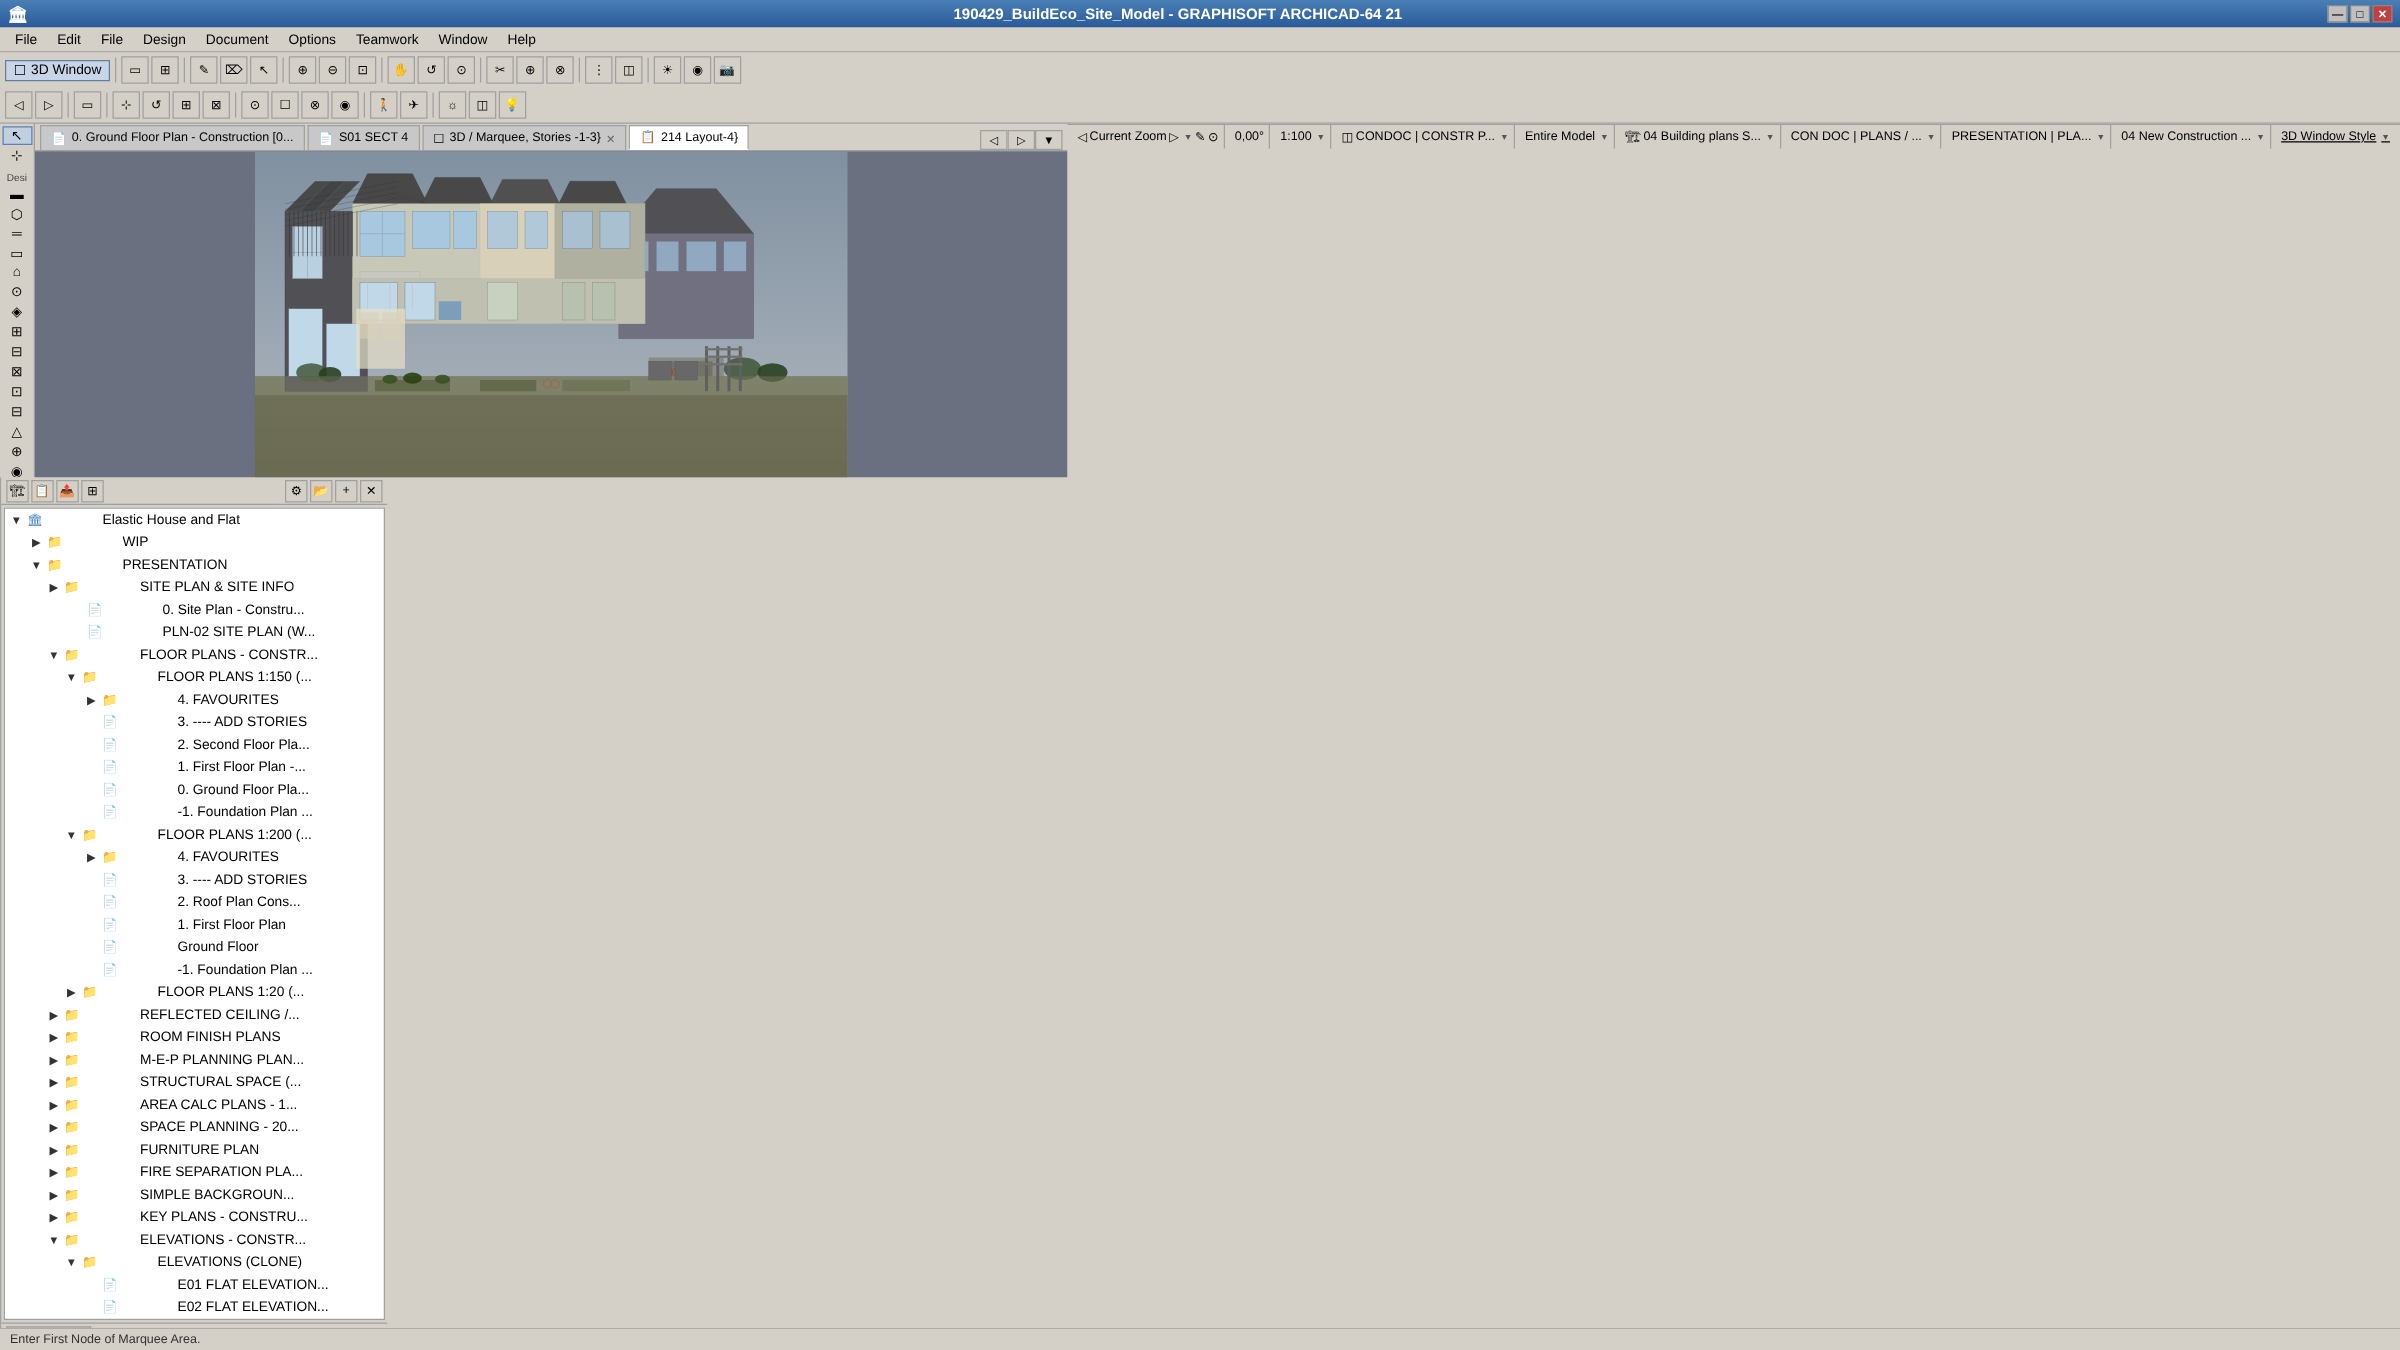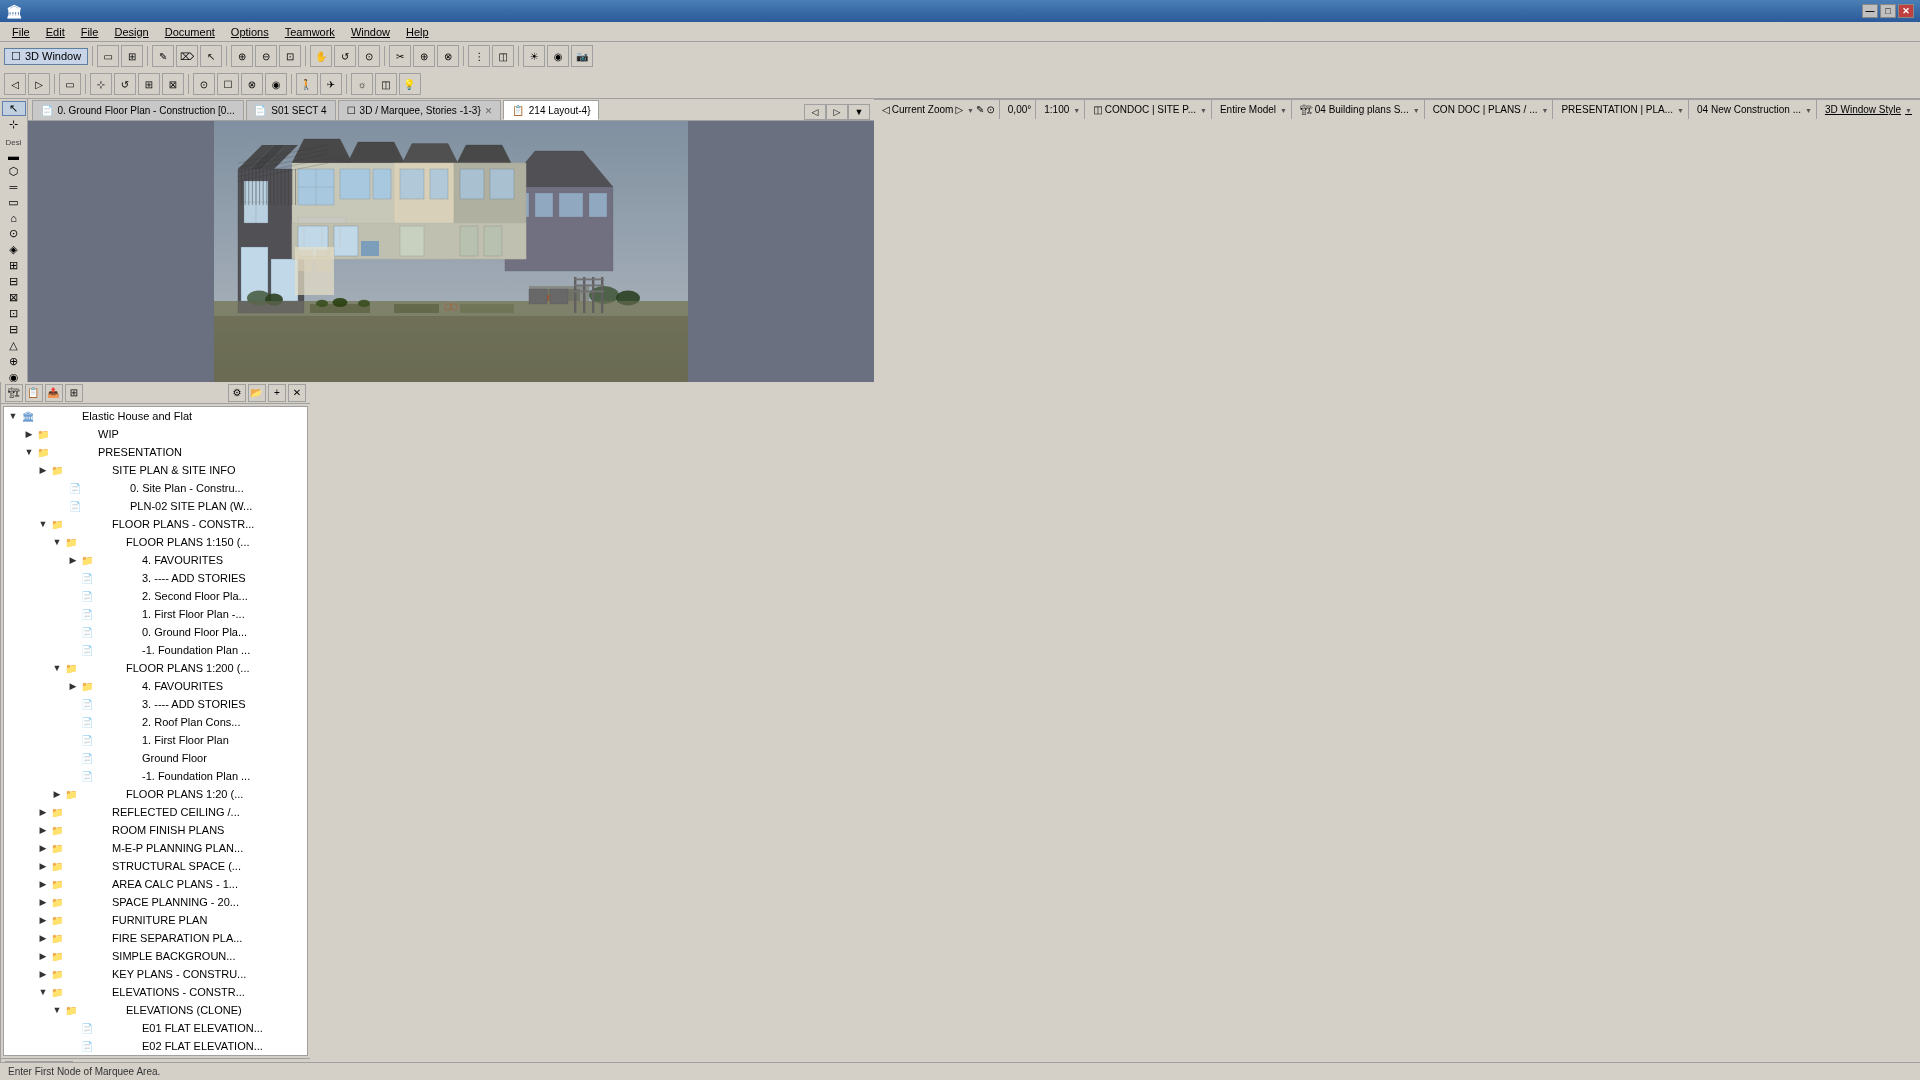--- a/index.html
+++ b/index.html
@@ -35,21 +35,20 @@
       background: #d4d0c8;
       display: flex;
       align-items: center;
       padding: 0 4px;
       border-bottom: 1px solid #a0a0a0;
     }
     .menu-item {
       padding: 2px 8px;
       cursor: pointer;
       font-size: 11px;
-      text-decoration: underline;
     }
 
     
     #toolbar-area {
       background: #d4d0c8;
       border-bottom: 1px solid #a0a0a0;
     }
     #toolbar1, #toolbar2 {
       display: flex;
       align-items: center;
@@ -309,20 +308,21 @@
       color: #555;
     }
   </style>
 </head>
 <body>
 
 <div class="outer-wrapper">
 
   <div id="titlebar">
     <div style="font-size:13px;">🏛</div>
+    <div id="titlebar-title">190429_BuildEco_Site_Model - GRAPHISOFT ARCHICAD-64 21</div>
     <div id="titlebar-controls">
       <div class="title-btn">—</div>
       <div class="title-btn">□</div>
       <div class="title-btn" style="background:#c04040;color:white;">✕</div>
     </div>
   </div>
 
   <div id="menubar">
     <div class="menu-item">File</div>
     <div class="menu-item">Edit</div>
@@ -626,21 +626,21 @@
       </div>
       <div class="bottom-seg">
         <span>0,00°</span>
       </div>
       <div class="bottom-seg">
         <span>1:100</span>
         <span class="tri-down"></span>
       </div>
       <div class="bottom-seg">
         <span>◫</span>
-        <span>CONDOC | SITE P...</span>
+        <span>CONDOC | CONSTR P...</span>
         <span class="tri-down"></span>
       </div>
       <div class="bottom-seg">
         <span>Entire Model</span>
         <span class="tri-down"></span>
       </div>
       <div class="bottom-seg">
         <span>🏗</span>
         <span>04 Building plans S...</span>
         <span class="tri-down"></span>

